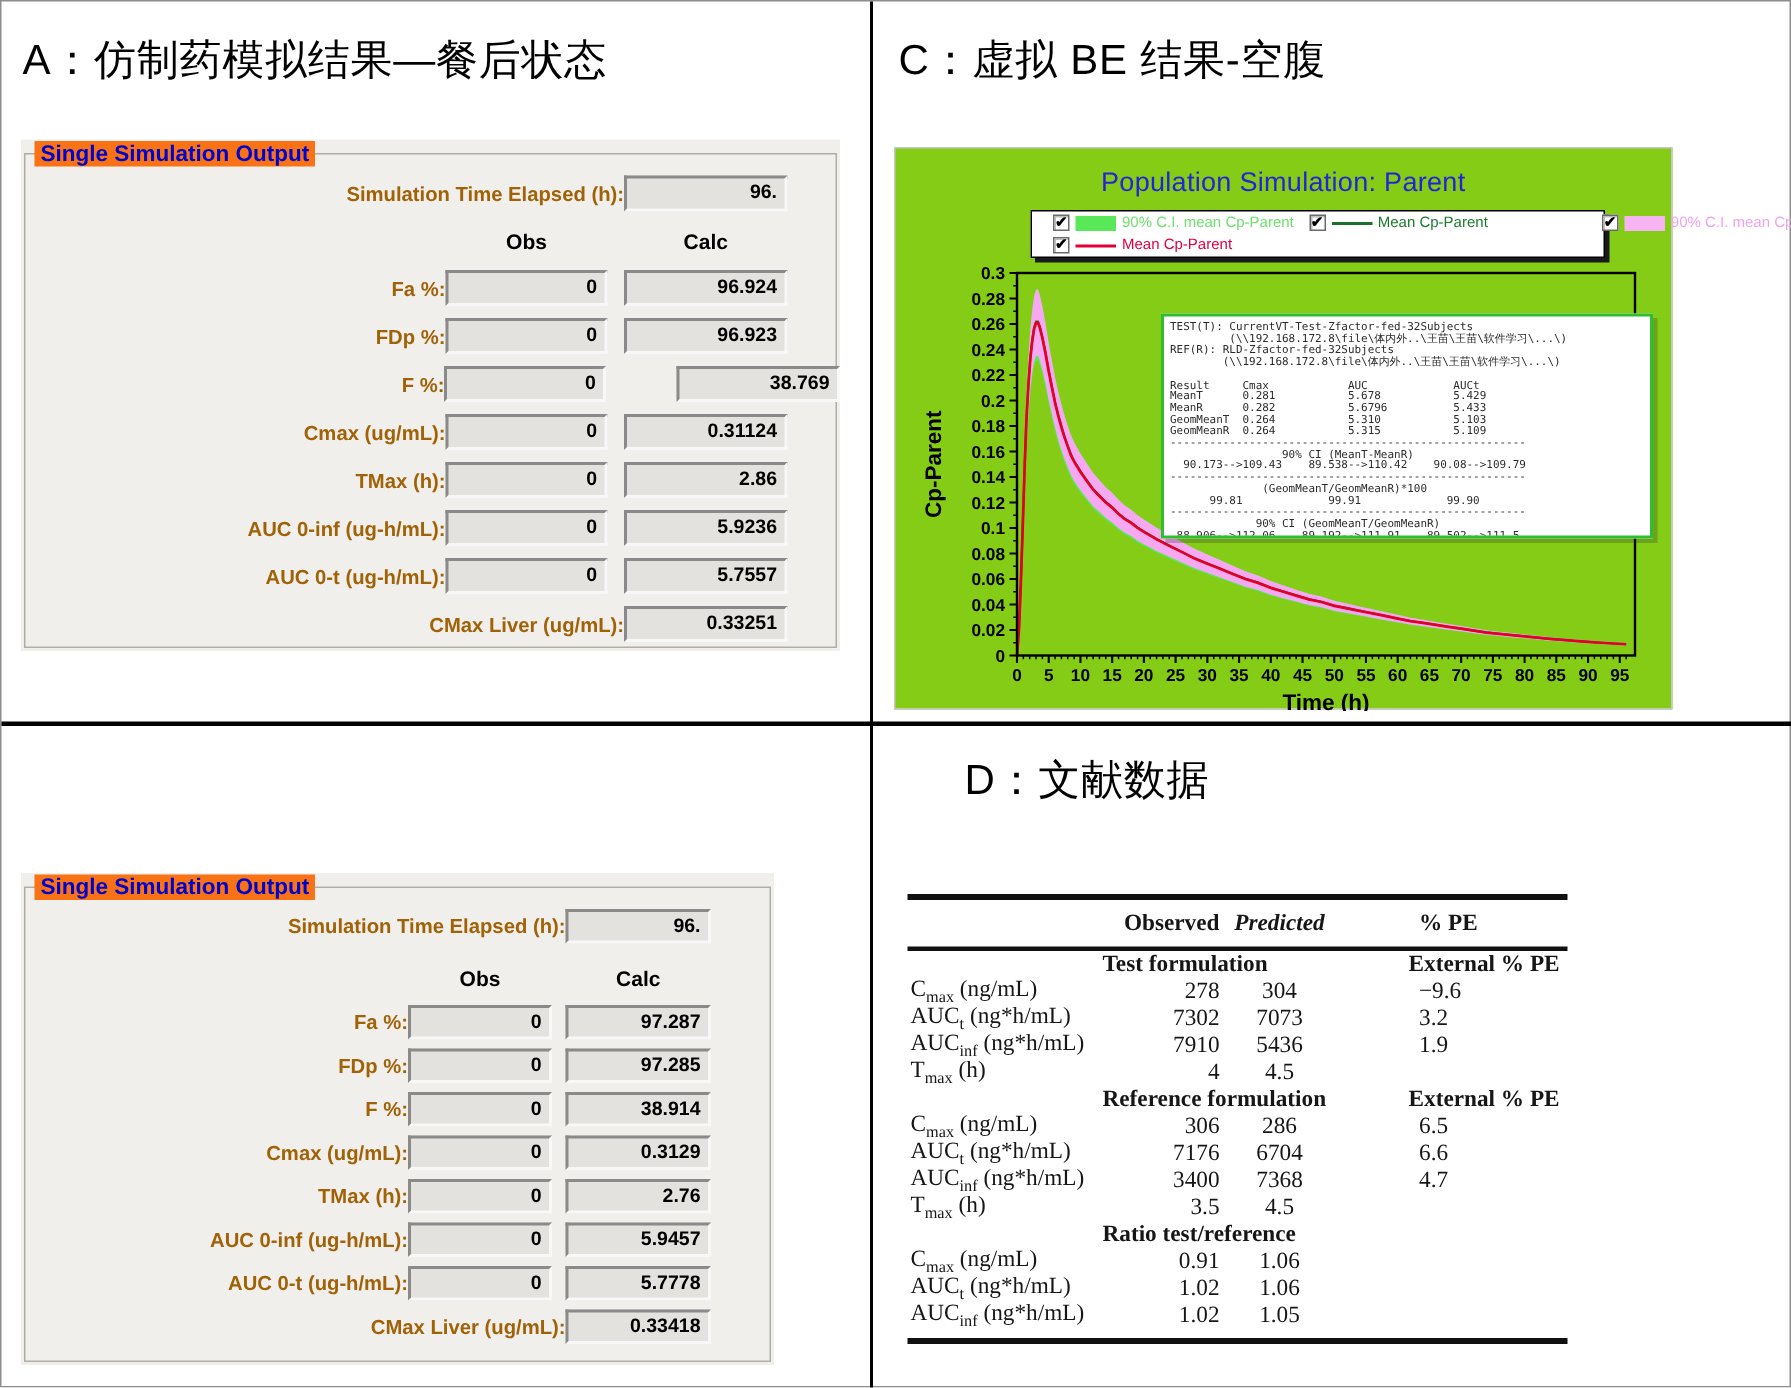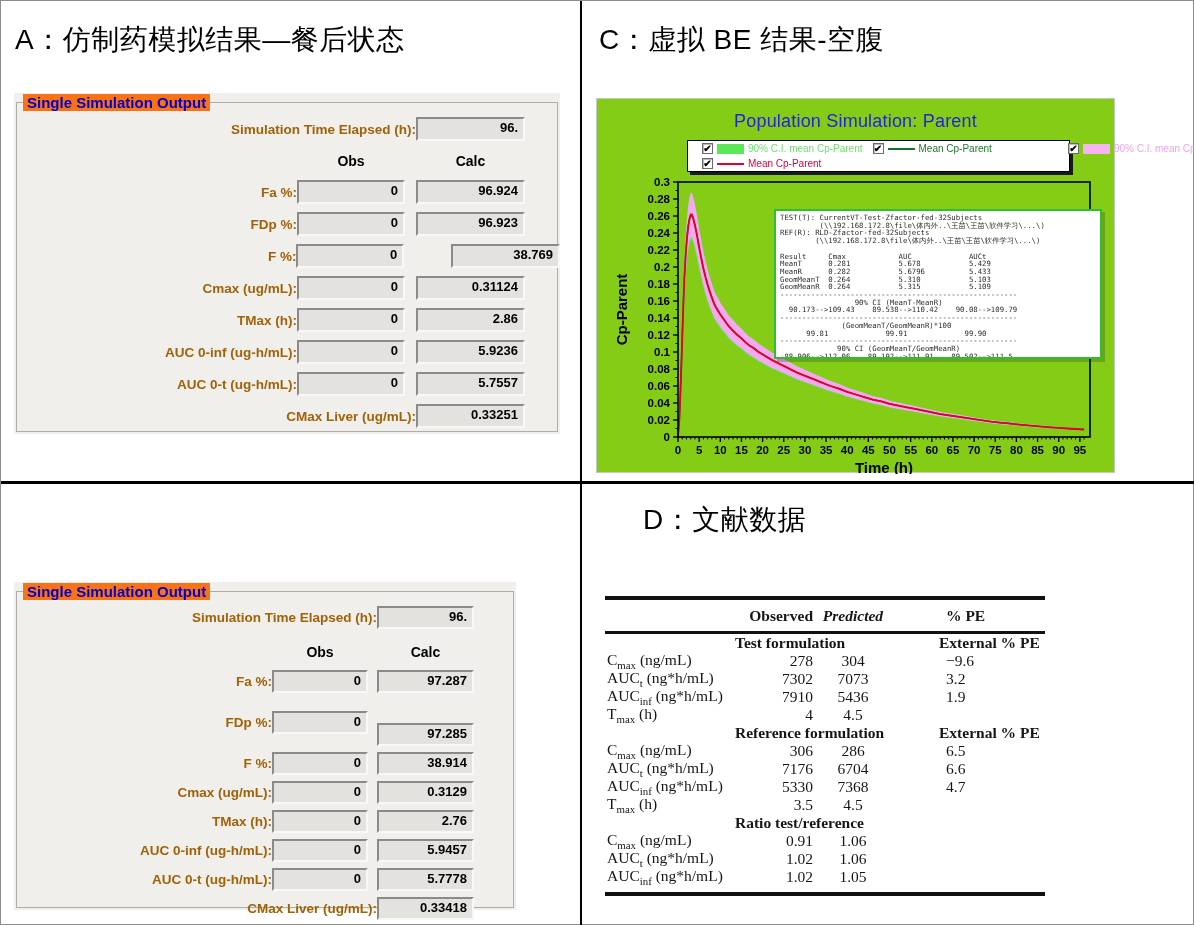--- a/index.html
+++ b/index.html
@@ -130,21 +130,21 @@
         </div>
         <div style="position: absolute; left: 0px; top: 88px; width: 100%;">
           <div class="sim-row" style="margin-bottom: 6px;">
             <div class="sim-label" style="width: 258px;">Fa %:</div>
             <div class="field" style="width: 96px; height: 23px; margin-right: 9px;">0</div>
             <div class="field" style="width: 97px; height: 23px;">97.287</div>
           </div>
           <div class="sim-row" style="margin-bottom: 6px;">
             <div class="sim-label" style="width: 258px;">FDp %:</div>
             <div class="field" style="width: 96px; height: 23px; margin-right: 9px;">0</div>
-            <div class="field" style="width: 97px; height: 23px; margin-top: 24px;">97.285</div>
+            <div class="field" style="width: 97px; height: 23px;">97.285</div>
           </div>
           <div class="sim-row" style="margin-bottom: 6px;">
             <div class="sim-label" style="width: 258px;">F %:</div>
             <div class="field" style="width: 96px; height: 23px; margin-right: 9px;">0</div>
             <div class="field" style="width: 97px; height: 23px;">38.914</div>
           </div>
           <div class="sim-row" style="margin-bottom: 6px;">
             <div class="sim-label" style="width: 258px;">Cmax (ug/mL):</div>
             <div class="field" style="width: 96px; height: 23px; margin-right: 9px;">0</div>
             <div class="field" style="width: 97px; height: 23px;">0.3129</div>
@@ -448,21 +448,21 @@
         <div class="lit-c3">6.5</div>
       </div>
       <div class="lit-row">
         <div class="lit-c0">AUC<sub>t</sub> (ng*h/mL)</div>
         <div class="lit-c1">7176</div>
         <div class="lit-c2">6704</div>
         <div class="lit-c3">6.6</div>
       </div>
       <div class="lit-row">
         <div class="lit-c0">AUC<sub>inf</sub> (ng*h/mL)</div>
-        <div class="lit-c1">5330</div>
+        <div class="lit-c1">3400</div>
         <div class="lit-c2">7368</div>
         <div class="lit-c3">4.7</div>
       </div>
       <div class="lit-row">
         <div class="lit-c0">T<sub>max</sub> (h)</div>
         <div class="lit-c1">3.5</div>
         <div class="lit-c2">4.5</div>
         <div class="lit-c3"></div>
       </div>
       <div class="lit-row">

